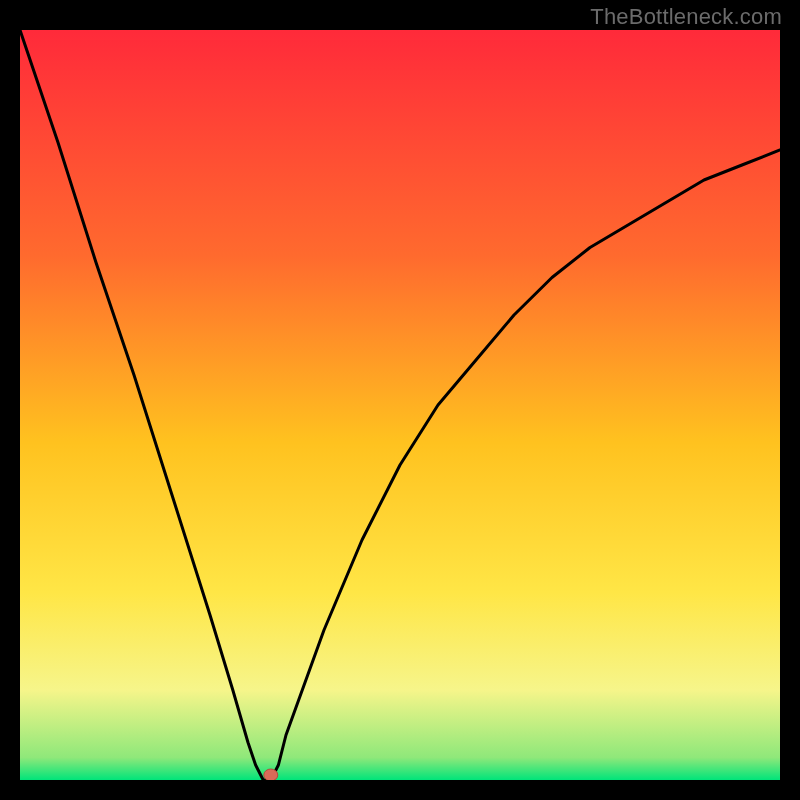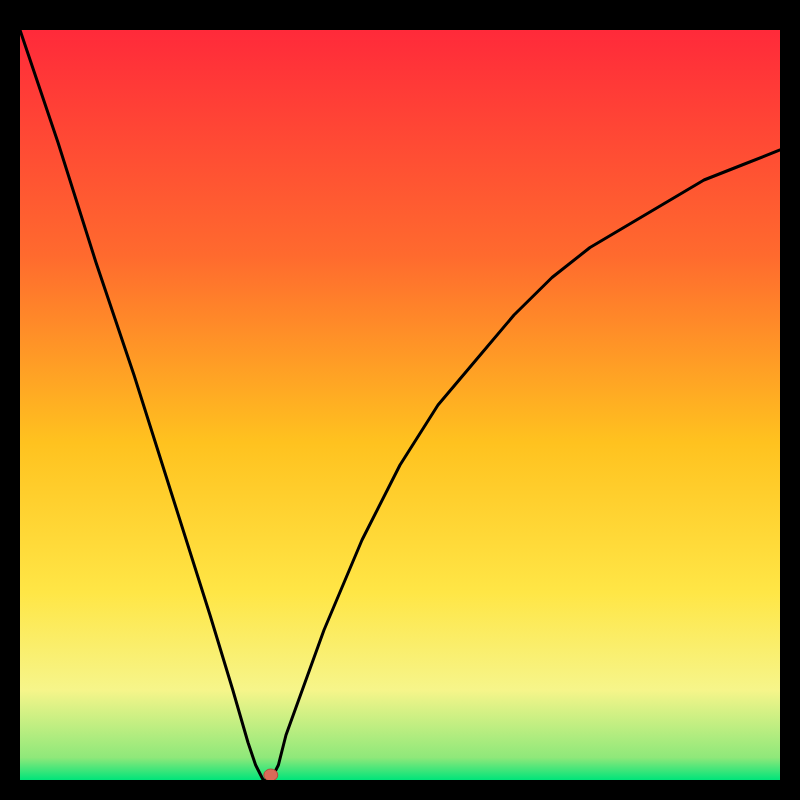--- a/index.html
+++ b/index.html
@@ -38,20 +38,21 @@
   .plot-svg {
     width: 100%;
     height: 100%;
     display: block;
   }
 </style>
 </head>
 <body>
 
 <div class="outer">
+  <div class="watermark">TheBottleneck.com</div>
   <div class="plot-frame">
     <svg class="plot-svg" viewBox="0 0 760 750" preserveAspectRatio="none">
       <defs>
         <linearGradient id="bg-grad" x1="0" y1="0" x2="0" y2="1">
             <stop offset="0%" stop-color="#ff2a3a"></stop>
             <stop offset="30%" stop-color="#ff6a2e"></stop>
             <stop offset="55.00000000000001%" stop-color="#ffc21f"></stop>
             <stop offset="75%" stop-color="#ffe646"></stop>
             <stop offset="88%" stop-color="#f6f58a"></stop>
             <stop offset="97%" stop-color="#8fe87a"></stop>

